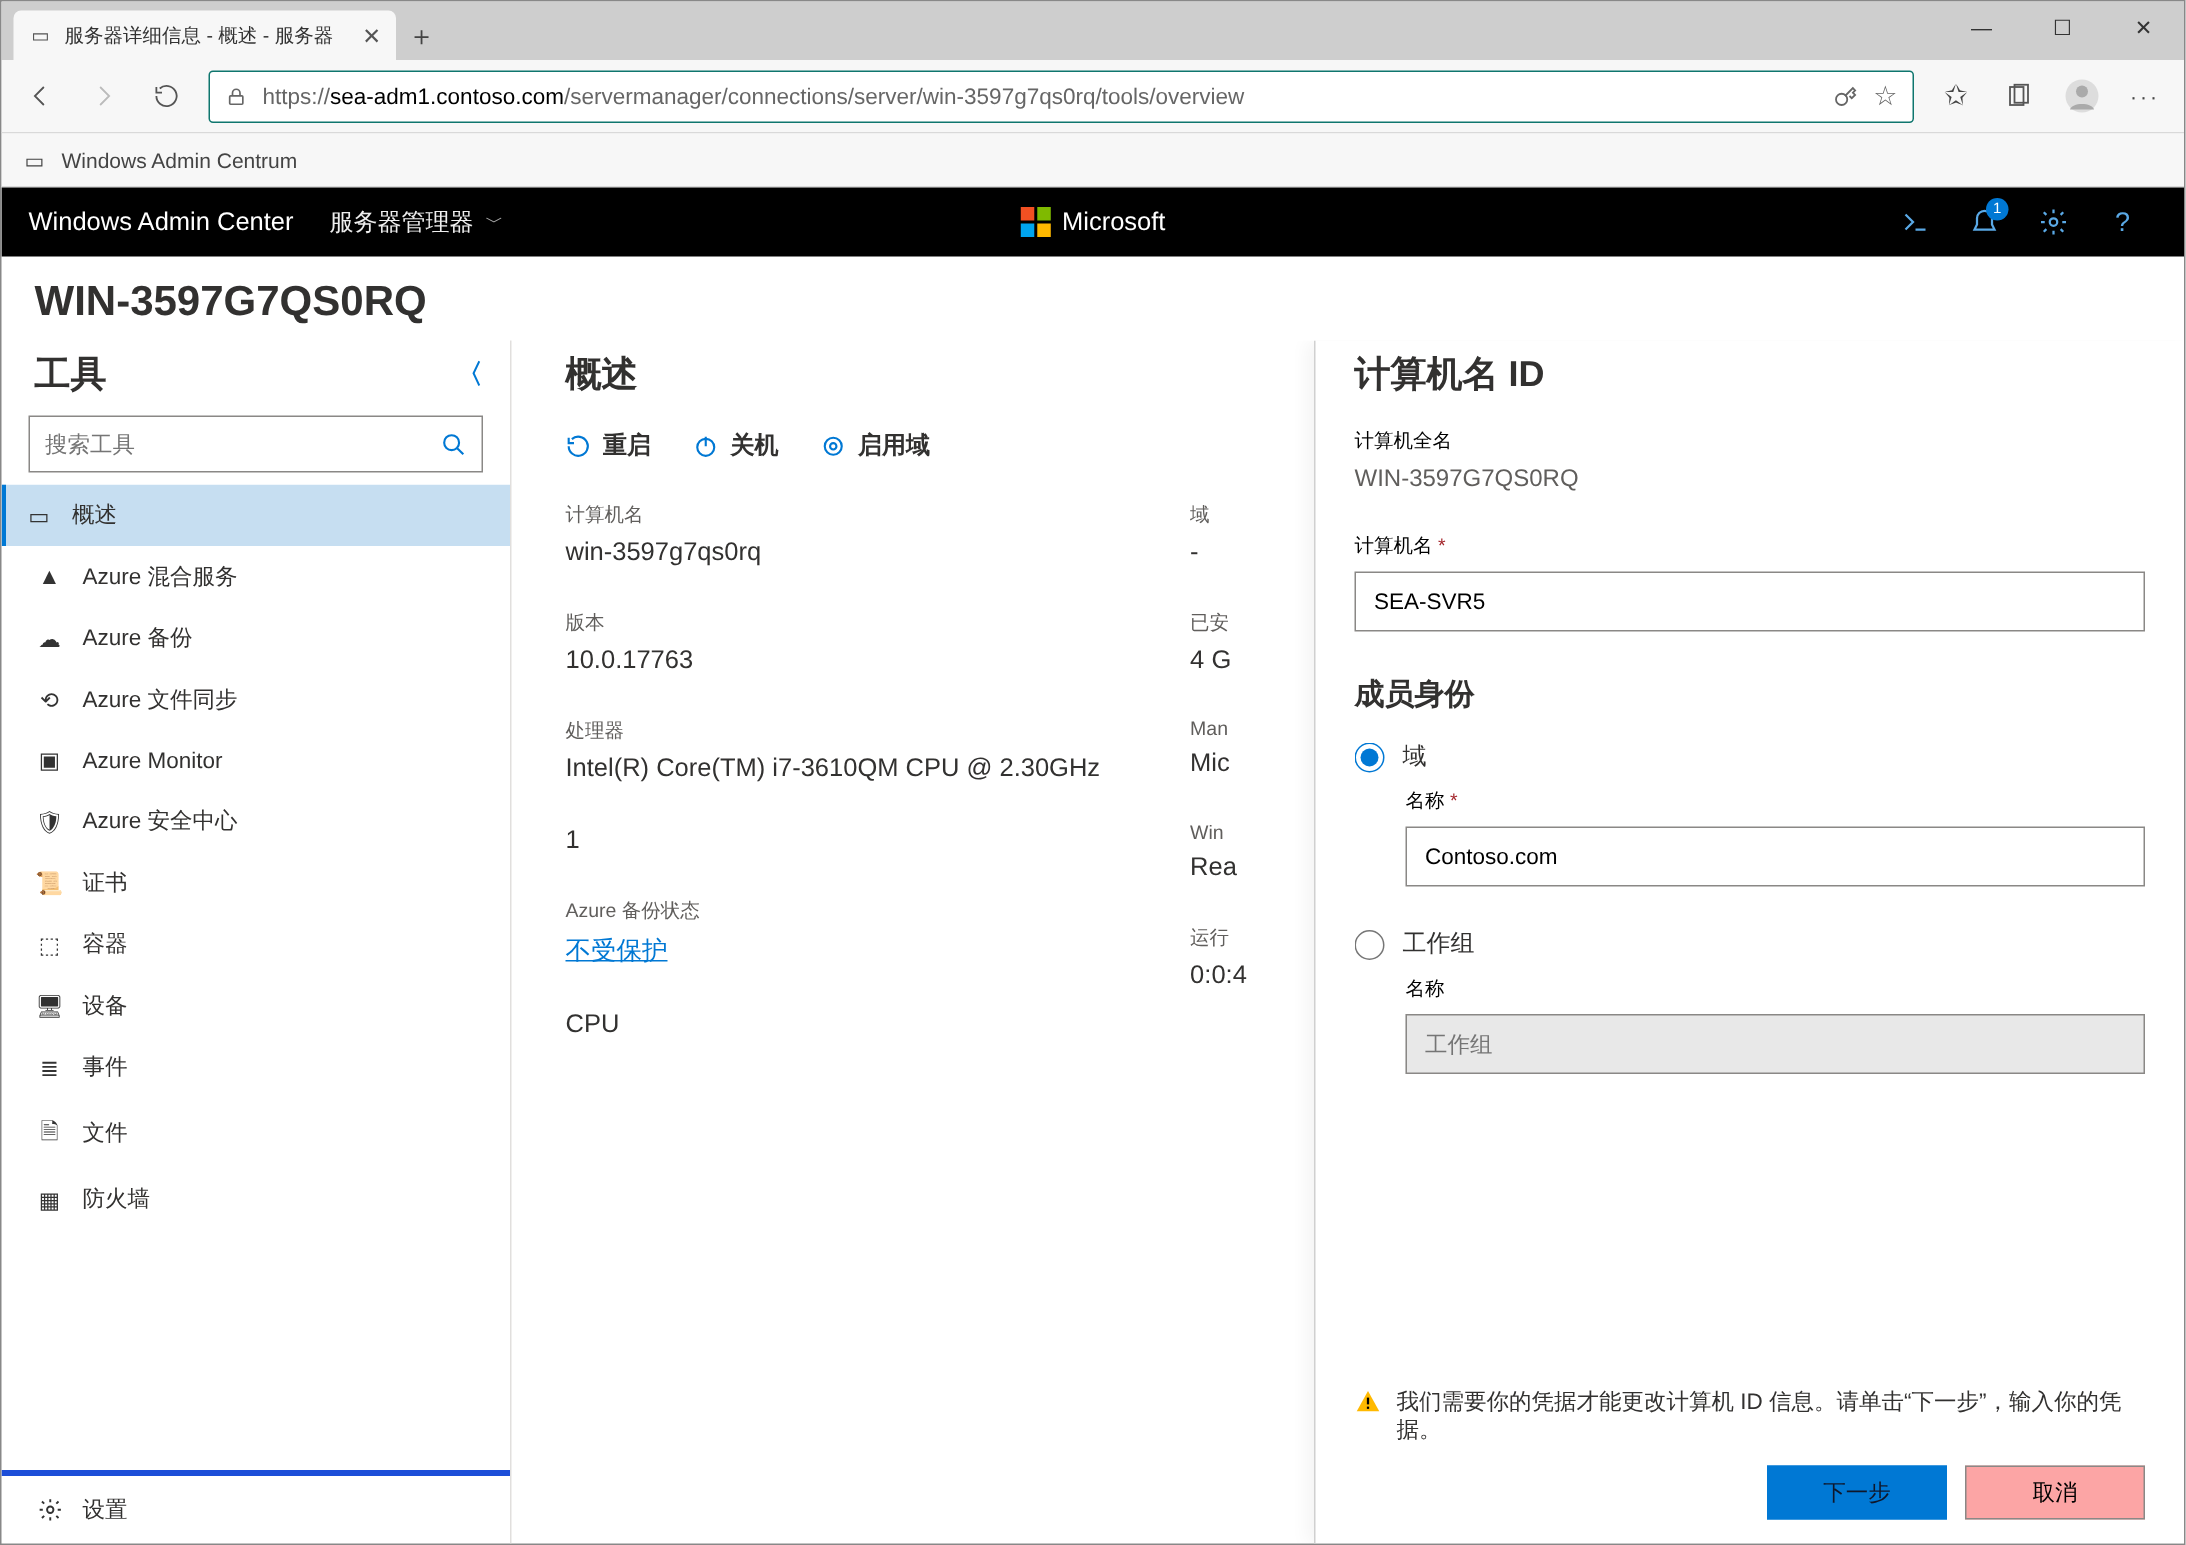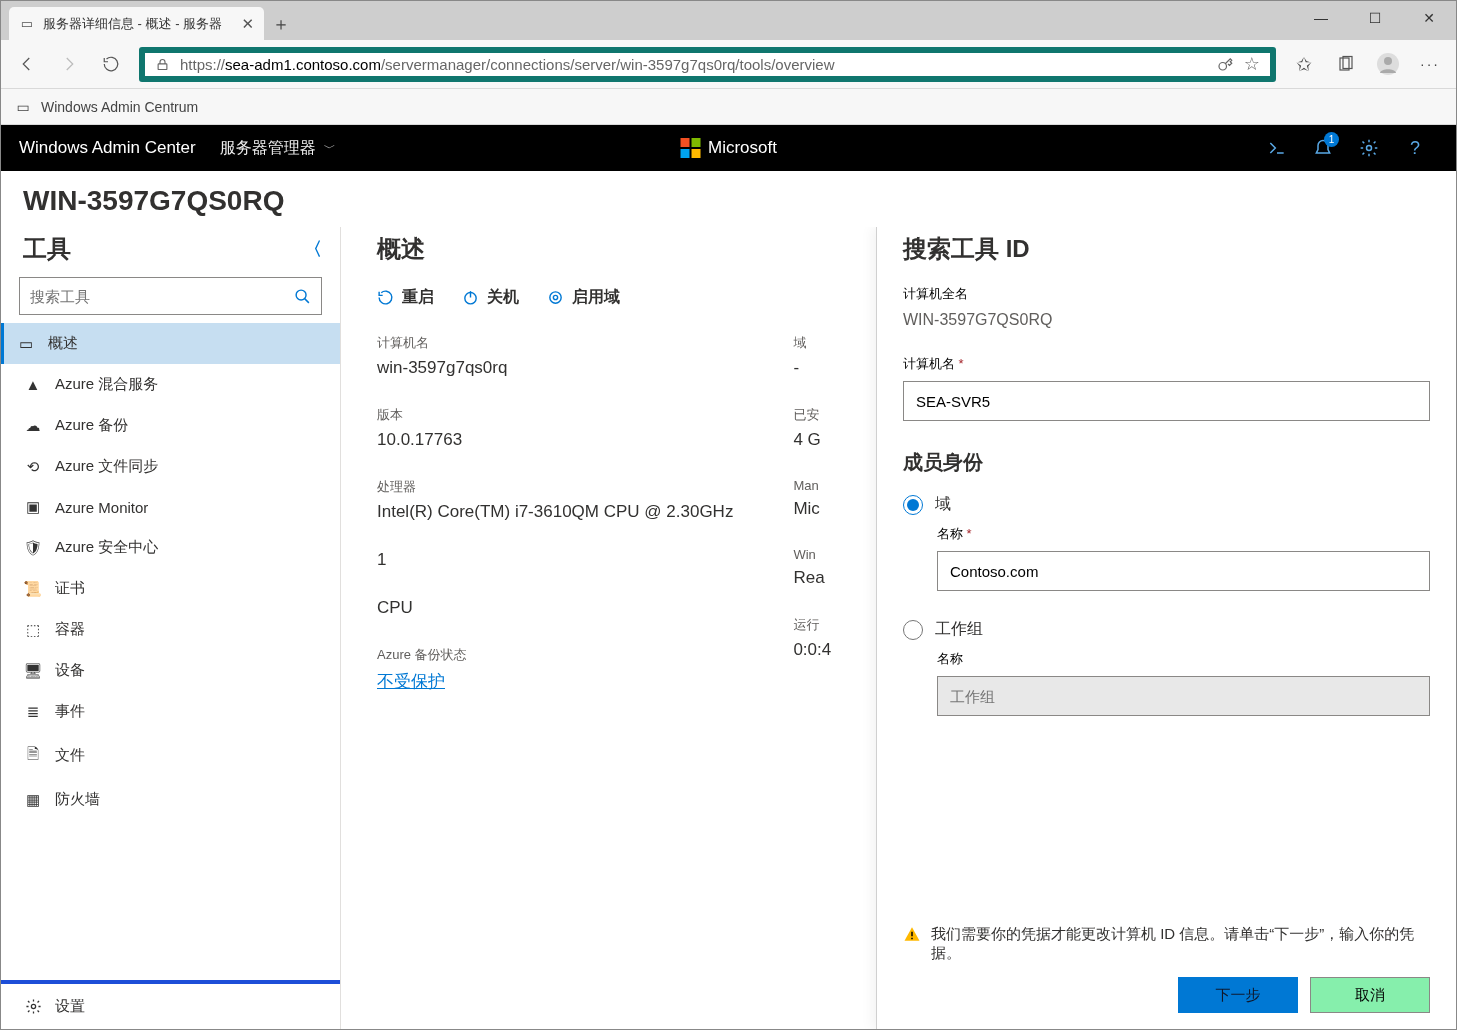--- a/index.html
+++ b/index.html
@@ -47,21 +47,21 @@
     padding: 0 6px;
     gap: 2px;
     border-bottom:1px solid #d9d9d9;
   }
   .tb-btn { width:40px; height:40px; display:flex; align-items:center; justify-content:center; color:#555; }
   .tb-btn.disabled { color:#bbb; }
   .addr-bar {
     flex:1;
     height:35px;
     background:#fff;
-    border:6px solid #0f766e;
+    border:1px solid #0f766e;
     border-radius:3px;
     display:flex;
     align-items:center;
     padding:0 10px;
     gap:10px;
     margin: 0 6px;
     color:#555;
     font-size:15px;
   }
   .addr-bar .url-text { flex:1; white-space:nowrap; overflow:hidden; color:#666; }
@@ -154,21 +154,21 @@
   .ep-input { width:100%; height:40px; border:1px solid #8a8886; padding:0 12px; font-size:15px; margin-bottom:22px; }
   .ep-input[disabled]{ background:#e8e8e8; color:#888; }
   .ep-section { font-size:20px; font-weight:700; margin: 6px 0 18px 0; }
   .radio-row { display:flex; align-items:center; gap:12px; margin-bottom:10px; }
   .radio-row input[type=radio]{ width:20px; height:20px; accent-color:#0078d4; }
   .radio-row label{ font-size:16px; }
   .radio-sub { margin-left:34px; margin-bottom:6px; }
   .warning { display:flex; gap:10px; font-size:15px; color:#323130; margin-top:auto; padding-top:12px; }
   .warning .wicon { color:#ffb900; font-size:18px; flex-shrink:0; }
   .panel-buttons { display:flex; justify-content:flex-end; gap:12px; padding:14px 0 16px 0; }
-  .btn { min-width:120px; height:36px; border:1px solid #8a8886; background:#86efac; font-size:15px; cursor:pointer; }
+  .btn { min-width:120px; height:36px; border:1px solid #8a8886; background:#fca5a5; font-size:15px; cursor:pointer; }
   .btn.primary { background:#0078d4; border-color:#0078d4; color:#0f172a; }
 
   svg { display:block; }
 </style>
 </head>
 <body>
 
 <div class="browser-titlebar">
   <div class="browser-tab">
     <span class="tab-icon">▭</span>
@@ -404,26 +404,26 @@
               <div class="fval">10.0.17763</div>
             </div>
           <div class="field">
               <div class="flabel">处理器</div>
               <div class="fval">Intel(R) Core(TM) i7-3610QM CPU @ 2.30GHz</div>
             </div>
           <div class="field">
               <div class="fval">1</div>
             </div>
           <div class="field">
-              <div class="fval">CPU</div>
-            </div>
-          <div class="field">
               <div class="flabel">Azure 备份状态</div>
               <div class="fval"><a href="#">不受保护</a></div>
             </div>
+          <div class="field">
+              <div class="fval">CPU</div>
+            </div>
         </div>
         <div class="ov-col right">
           <div class="field">
               <div class="flabel">域</div>
               <div class="fval">-</div>
             </div>
           <div class="field">
               <div class="flabel">已安</div>
               <div class="fval">4 G</div>
             </div>
@@ -437,21 +437,21 @@
             </div>
           <div class="field">
               <div class="flabel">运行</div>
               <div class="fval">0:0:4</div>
             </div>
         </div>
       </div>
     </div>
 
     <div class="edit-panel">
-      <h2>搜索工具 ID</h2>
+      <h2>计算机名 ID</h2>
 
       <div class="ep-label">计算机全名</div>
       <div class="ep-val-read">WIN-3597G7QS0RQ</div>
 
       <div class="ep-label ep-req">计算机名</div>
       <input class="ep-input" value="SEA-SVR5" style="">
 
       <div class="ep-section">成员身份</div>
 
       <div class="radio-row">

